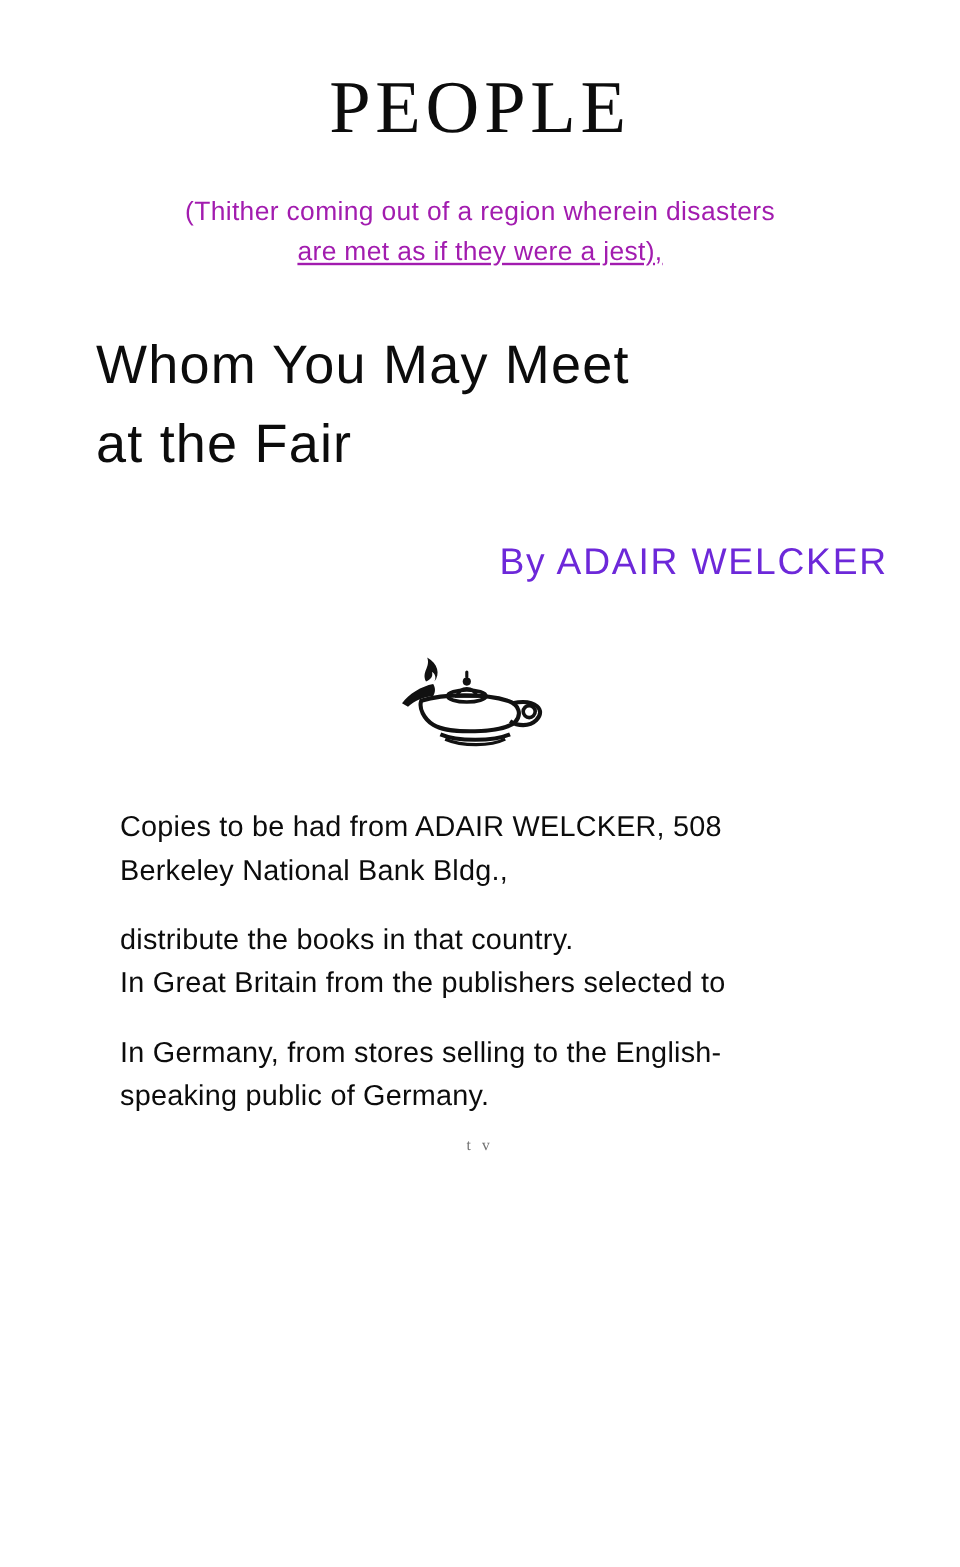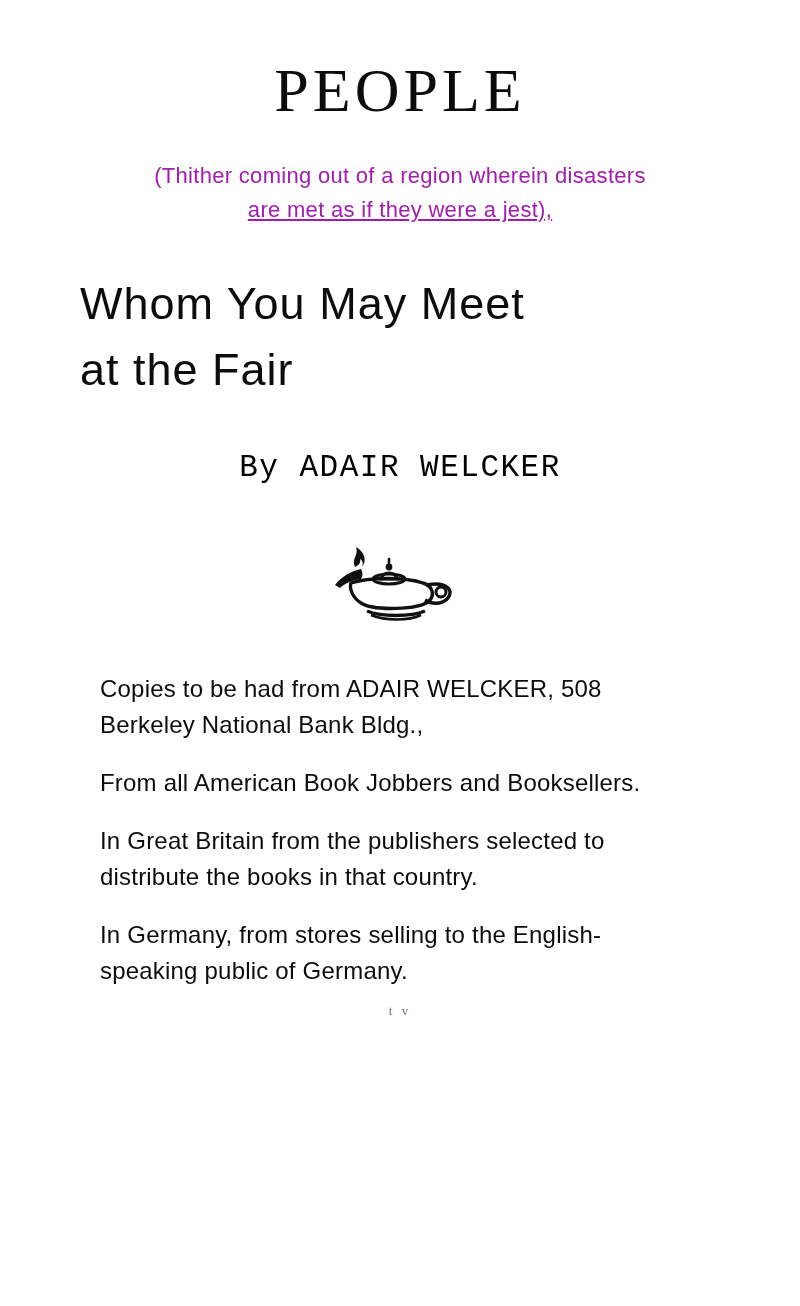--- a/index.html
+++ b/index.html
@@ -59,26 +59,26 @@
     margin: 44px auto 0 auto;
     width: 640px;
     letter-spacing: 1px;
     color: #0c0c0c;
   }
   .title-two .l2 {
     display: block;
   }
 
   .byline {
-    text-align: center;
-    font-family: Liberation Mono, monospace;
+    text-align: right;
+    font-family: Liberation Sans, sans-serif;
     font-size: 31px;
     letter-spacing: 1.5px;
     margin: 48px 0 0 0;
-    color: #000000;
+    color: #6d28d9;
   }
 
   .ornament {
     display: flex;
     justify-content: center;
     align-items: center;
     margin-top: 48px;
     height: 96px;
   }
 
@@ -147,25 +147,22 @@
       <path d="M56 82 C70 88 94 88 106 82" fill="none" stroke="#111" stroke-width="2.6"></path>
     </svg>
   </div>
 
   <div class="imprint">
     <div class="block">
       <span class="line">Copies to be had from ADAIR WELCKER, 508</span>
       <span class="line">Berkeley National Bank Bldg.,</span>
     </div>
     <div class="block">
-      <span class="line">From all American Book Jobbers and Booksellers.</span>
-    </div>
-    <div class="block">
+      <span class="line">distribute the books in that country.</span>
       <span class="line">In Great Britain from the publishers selected to</span>
-      <span class="line">distribute the books in that country.</span>
     </div>
     <div class="block">
       <span class="line">In Germany, from stores selling to the English-</span>
       <span class="line">speaking public of Germany.</span>
     </div>
   </div>
 
   <div class="footmark">t  v</div>
 
 </div>

